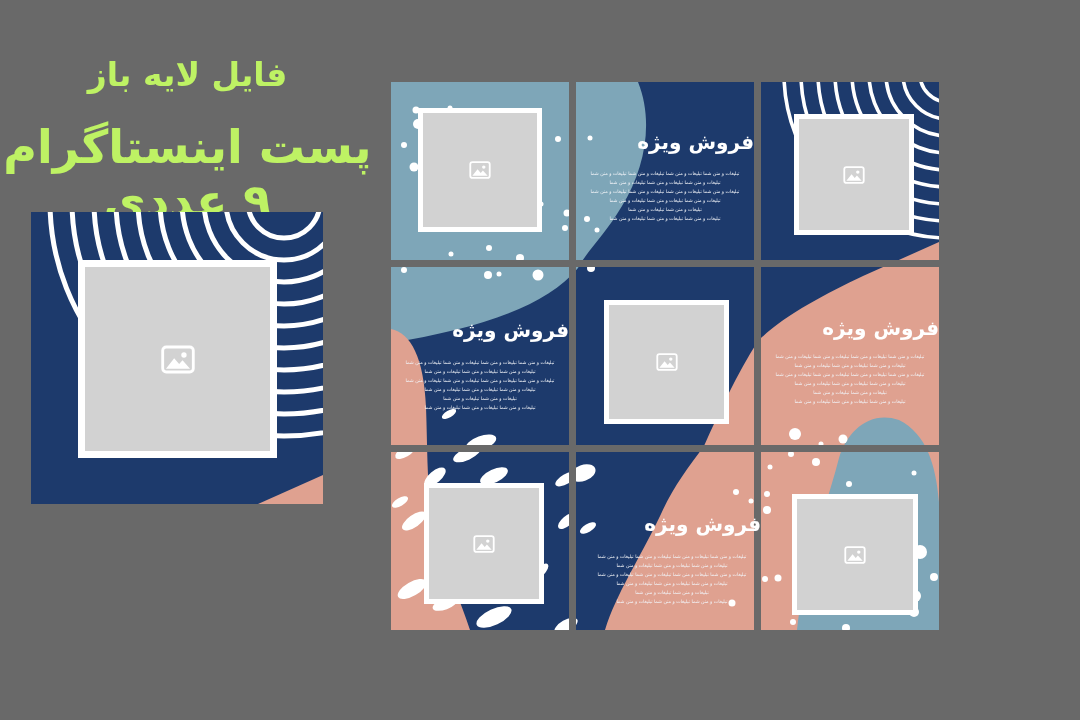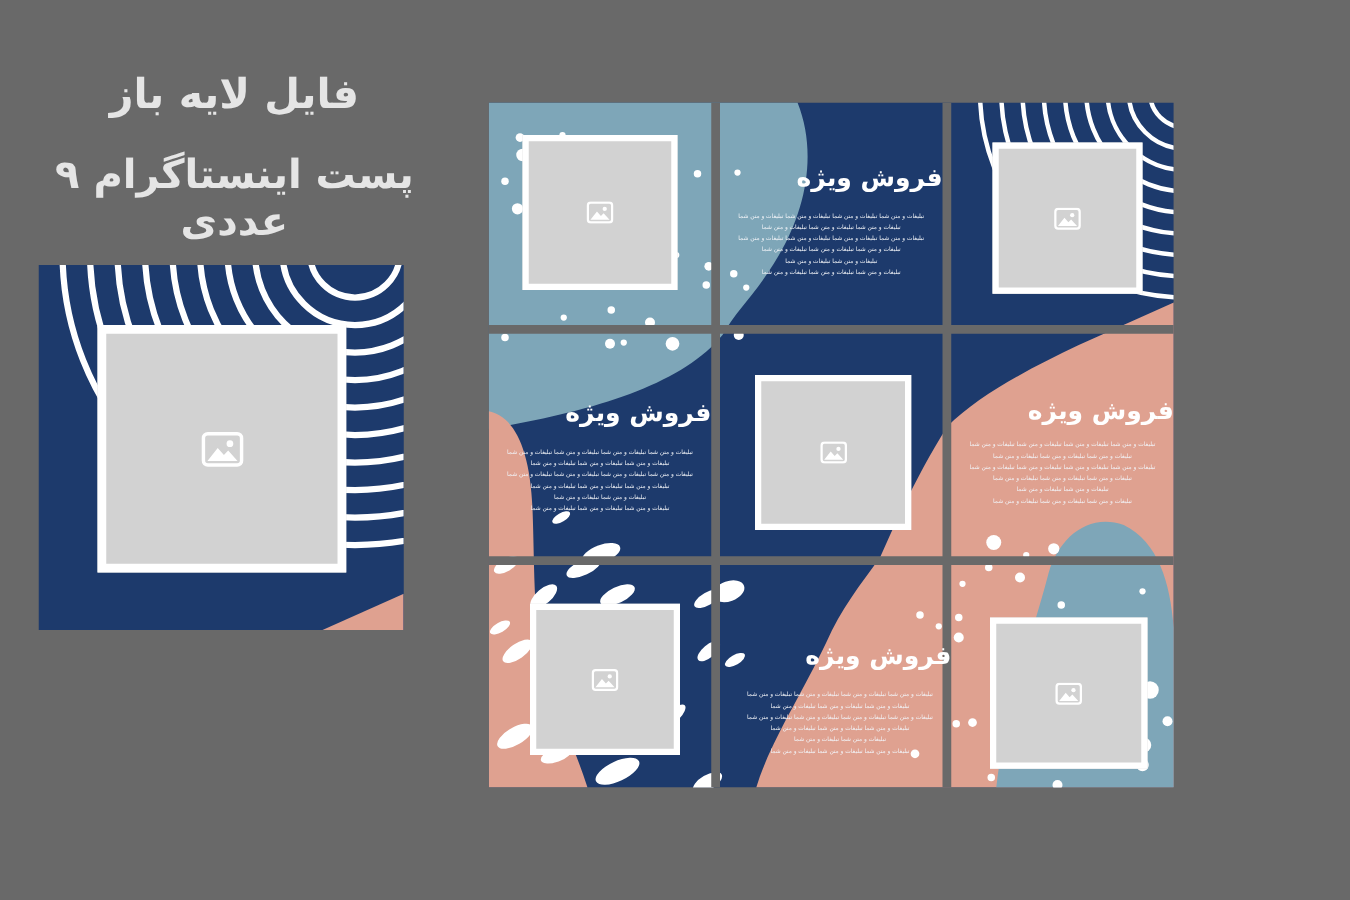--- a/index.html
+++ b/index.html
@@ -10,24 +10,24 @@
     --placeholder_fill:#d2d2d2;
     --white:#ffffff;
   }
   *{margin:0;padding:0;box-sizing:border-box}
   html,body{width:1080px;height:720px;overflow:hidden}
   body{font-family:"DejaVu Sans","Liberation Sans",sans-serif;background:var(--background)}
   .stage{position:relative;width:1080px;height:720px;background:var(--background)}
 
   
   .left-panel{position:absolute;left:0;top:0;width:375px;height:720px}
-  .title-line{position:absolute;left:0;width:375px;text-align:center;color:#e5e5e5;
+  .title-line{position:absolute;left:0;width:375px;text-align:center;color:#bef264;
               font-weight:bold;direction:rtl;letter-spacing:0}
   .title-1{top:55px;font-size:33px}
-  .title-2{top:120px;font-size:32px}
+  .title-2{top:120px;font-size:46px}
 
   .preview{position:absolute;left:31px;top:212px;width:292px;height:292px;
            background:var(--navy);overflow:hidden}
   .preview-art{position:absolute;left:0;top:0;width:100%;height:100%;display:block}
 
   
   .ph{position:absolute;background:var(--placeholder_fill);border:5px solid #fff;
       display:flex;align-items:center;justify-content:center}
   .preview .ph{border-width:7px}
   .ph-icon{width:22px;height:18px;display:block}

